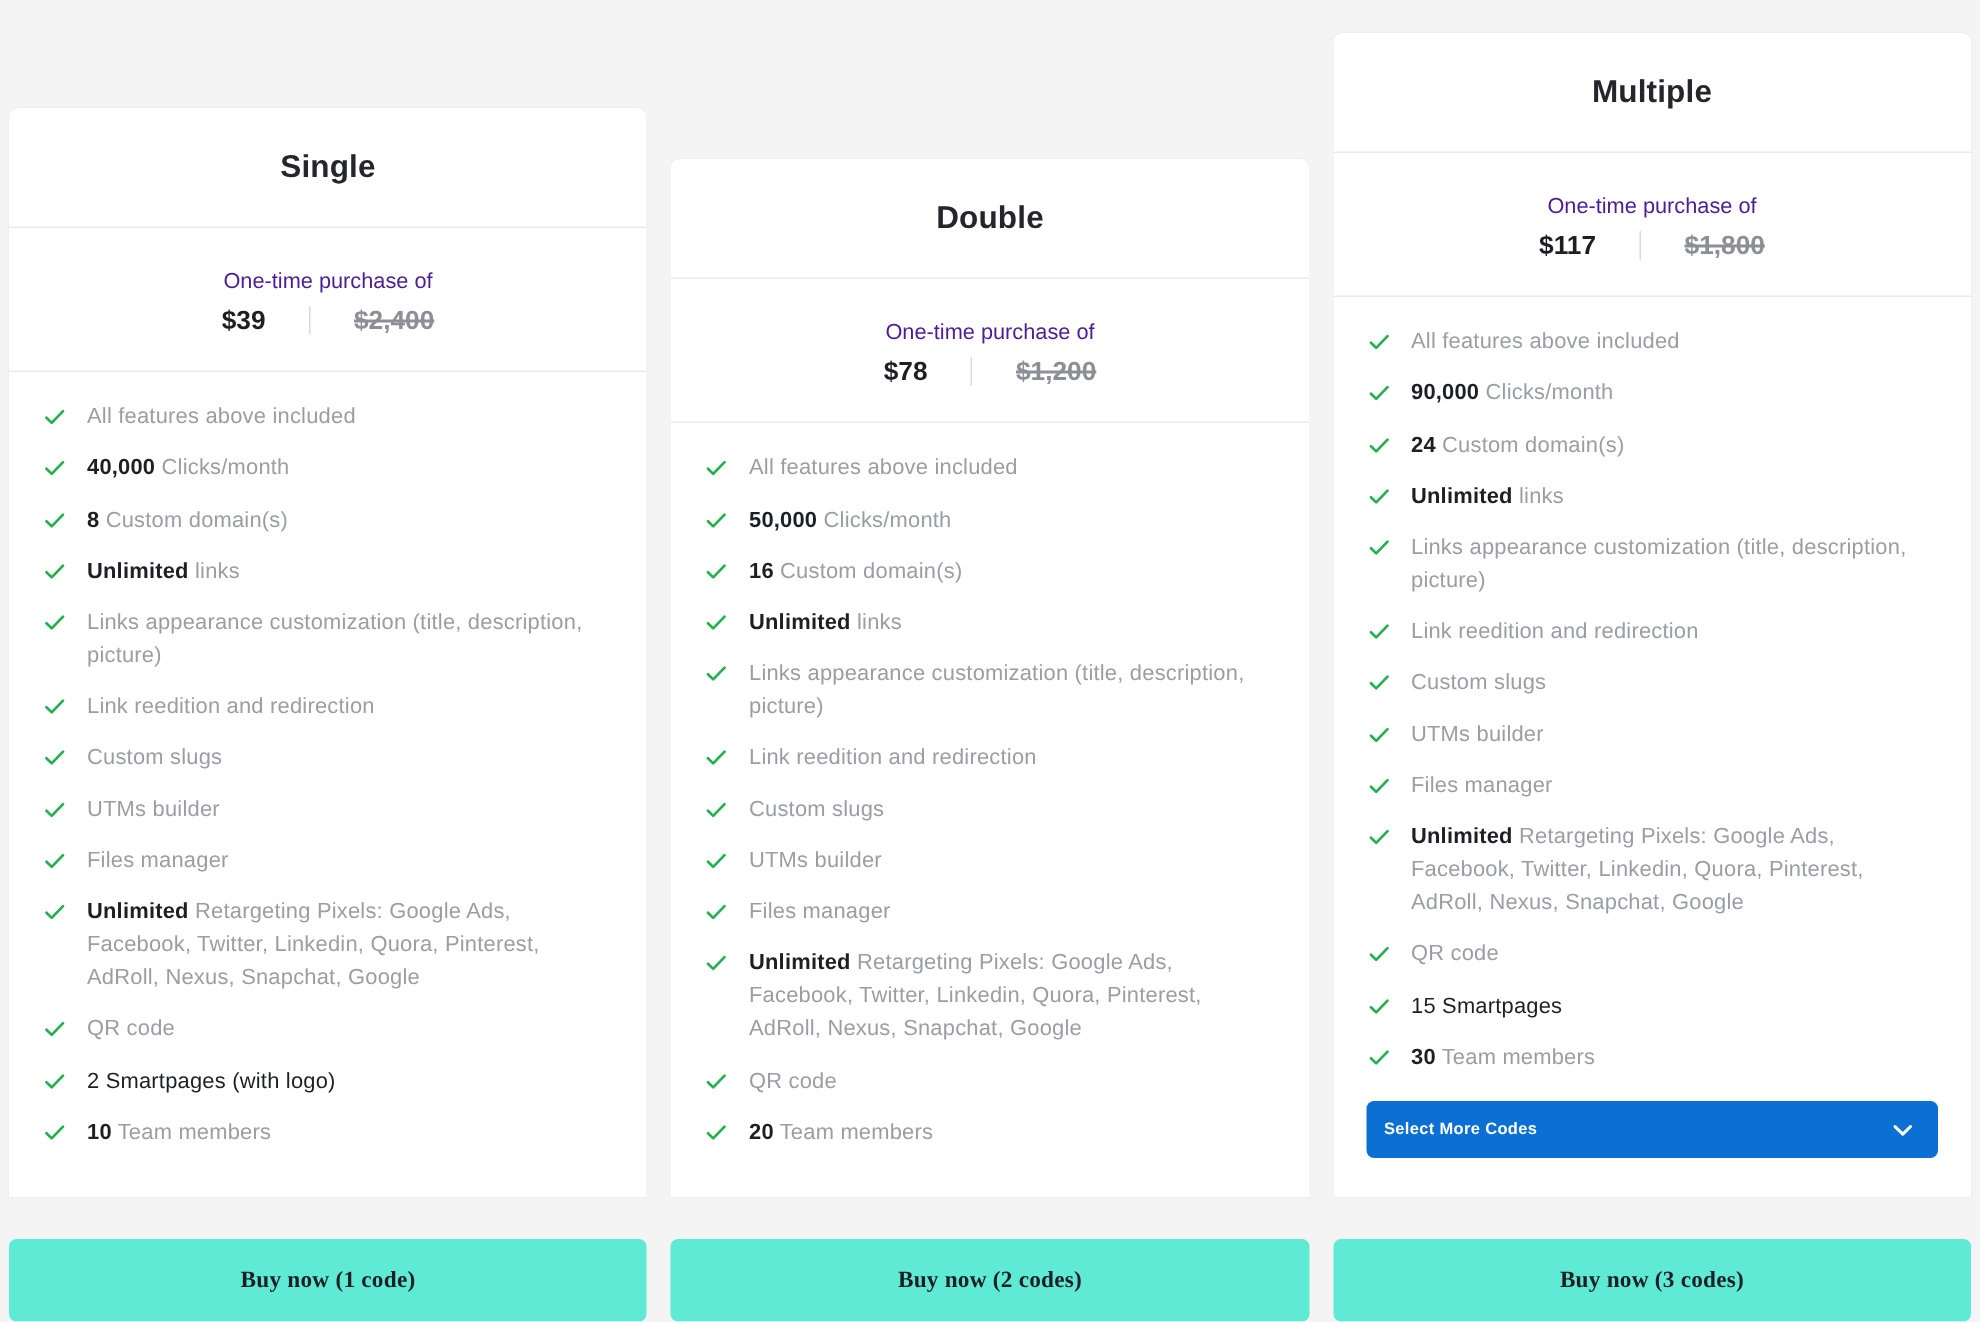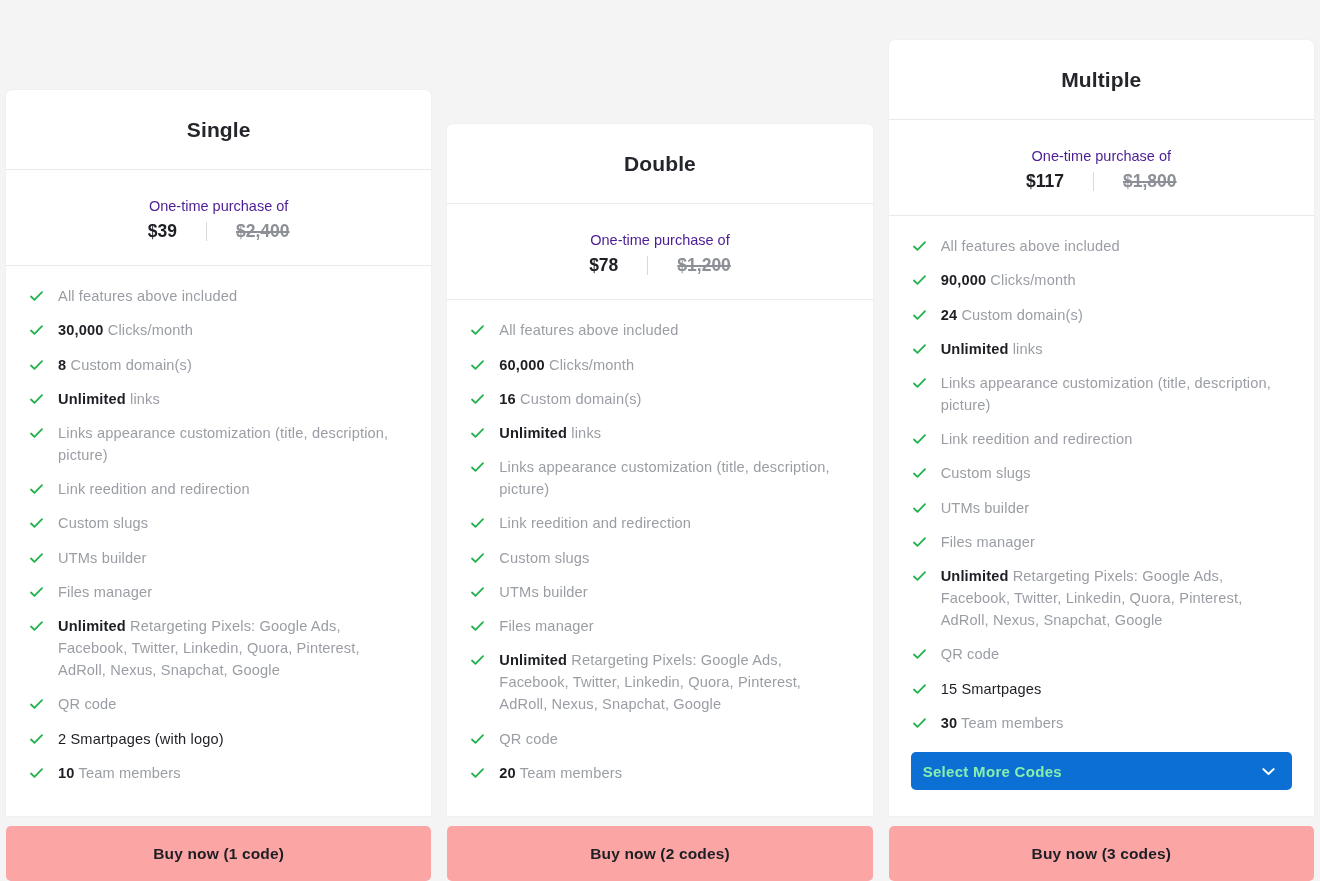--- a/index.html
+++ b/index.html
@@ -118,48 +118,48 @@
   .feature-text.all-bold {
     color: #1d1f24;
     font-weight: 400;
   }
   .features-spacer { flex: 1 1 auto; min-height: 6px; }
   .select-more-btn {
     display: flex;
     align-items: center;
     justify-content: space-between;
     background: #0b6fd4;
-    color: #86efac;
+    color: #ffffff;
     border: none;
     border-radius: 5px;
     height: 38px;
     margin: 0 0 12px 0;
     padding: 0 14px 0 12px;
     font-family: "Liberation Sans", sans-serif;
-    font-size: 15px;
+    font-size: 11px;
     font-weight: 700;
     letter-spacing: 0.02em;
     cursor: pointer;
     width: 100%;
   }
   .chevron-down {
     width: 19px;
     height: 19px;
     display: block;
   }
   .buy-btn {
     display: block;
     width: 100%;
     height: 55px;
-    margin-top: 10px;
-    background: #fca5a5;
+    margin-top: 28px;
+    background: #5eead4;
     color: #1d1f24;
     border: none;
     border-radius: 5px;
-    font-family: Liberation Sans, sans-serif;
+    font-family: Liberation Serif, serif;
     font-size: 15.5px;
     font-weight: 700;
     letter-spacing: 0.01em;
     cursor: pointer;
   }
 </style>
 </head>
 <body>
 
 <div class="pricing-grid" id="grid">
@@ -180,21 +180,21 @@
           <li class="feature-item">
             <svg class="check-icon" viewBox="0 0 20 20" fill="none" xmlns="http://www.w3.org/2000/svg">
               <path d="M3.5 10.6 L7.6 14.6 L16.5 5.4" stroke="#22b14c" stroke-width="2.1" stroke-linecap="round" stroke-linejoin="round"></path>
             </svg>
             <span class="feature-text">All features above included</span>
           </li>
           <li class="feature-item">
             <svg class="check-icon" viewBox="0 0 20 20" fill="none" xmlns="http://www.w3.org/2000/svg">
               <path d="M3.5 10.6 L7.6 14.6 L16.5 5.4" stroke="#22b14c" stroke-width="2.1" stroke-linecap="round" stroke-linejoin="round"></path>
             </svg>
-            <span class="feature-text"><span class="hl">30,000</span><span> Clicks/month</span></span>
+            <span class="feature-text"><span class="hl">40,000</span><span> Clicks/month</span></span>
           </li>
           <li class="feature-item">
             <svg class="check-icon" viewBox="0 0 20 20" fill="none" xmlns="http://www.w3.org/2000/svg">
               <path d="M3.5 10.6 L7.6 14.6 L16.5 5.4" stroke="#22b14c" stroke-width="2.1" stroke-linecap="round" stroke-linejoin="round"></path>
             </svg>
             <span class="feature-text"><span class="hl">8</span><span> Custom domain(s)</span></span>
           </li>
           <li class="feature-item">
             <svg class="check-icon" viewBox="0 0 20 20" fill="none" xmlns="http://www.w3.org/2000/svg">
               <path d="M3.5 10.6 L7.6 14.6 L16.5 5.4" stroke="#22b14c" stroke-width="2.1" stroke-linecap="round" stroke-linejoin="round"></path>
@@ -277,21 +277,21 @@
           <li class="feature-item">
             <svg class="check-icon" viewBox="0 0 20 20" fill="none" xmlns="http://www.w3.org/2000/svg">
               <path d="M3.5 10.6 L7.6 14.6 L16.5 5.4" stroke="#22b14c" stroke-width="2.1" stroke-linecap="round" stroke-linejoin="round"></path>
             </svg>
             <span class="feature-text">All features above included</span>
           </li>
           <li class="feature-item">
             <svg class="check-icon" viewBox="0 0 20 20" fill="none" xmlns="http://www.w3.org/2000/svg">
               <path d="M3.5 10.6 L7.6 14.6 L16.5 5.4" stroke="#22b14c" stroke-width="2.1" stroke-linecap="round" stroke-linejoin="round"></path>
             </svg>
-            <span class="feature-text"><span class="hl">60,000</span><span> Clicks/month</span></span>
+            <span class="feature-text"><span class="hl">50,000</span><span> Clicks/month</span></span>
           </li>
           <li class="feature-item">
             <svg class="check-icon" viewBox="0 0 20 20" fill="none" xmlns="http://www.w3.org/2000/svg">
               <path d="M3.5 10.6 L7.6 14.6 L16.5 5.4" stroke="#22b14c" stroke-width="2.1" stroke-linecap="round" stroke-linejoin="round"></path>
             </svg>
             <span class="feature-text"><span class="hl">16</span><span> Custom domain(s)</span></span>
           </li>
           <li class="feature-item">
             <svg class="check-icon" viewBox="0 0 20 20" fill="none" xmlns="http://www.w3.org/2000/svg">
               <path d="M3.5 10.6 L7.6 14.6 L16.5 5.4" stroke="#22b14c" stroke-width="2.1" stroke-linecap="round" stroke-linejoin="round"></path>

